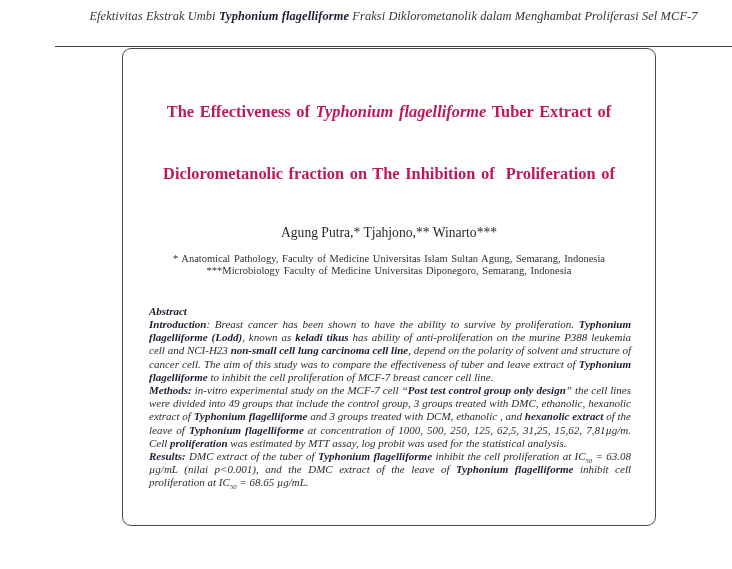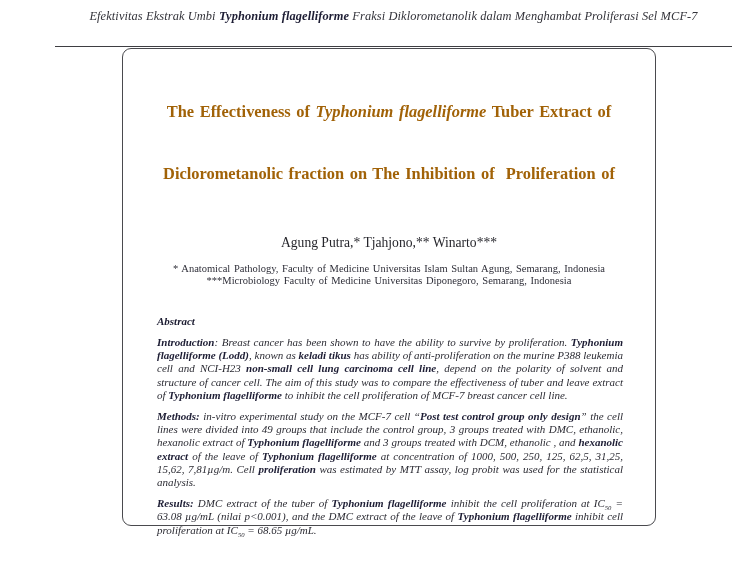--- a/index.html
+++ b/index.html
@@ -40,26 +40,26 @@
     border: 1.4px solid #4a4a4e;
     border-radius: 9px;
     background: #ffffff;
   }
   .title {
     margin-top: 12px;
     text-align: center;
     font-weight: bold;
     font-size: 16.4px;
     line-height: 20.5px;
-    color: #a16207;
+    color: #be185d;
     white-space: pre-wrap;
     word-spacing: 1.5px;
   }
   .authors {
-    margin-top: 10px;
+    margin-top: 0;
     text-align: center;
     font-size: 13.6px;
     color: #26262c;
   }
   .affiliations {
     margin-top: 12px;
     text-align: center;
     font-size: 10.5px;
     line-height: 12.4px;
     color: #2e2e38;
@@ -67,21 +67,21 @@
   }
   .abstract {
     margin: 27px 24px 0 26px;
     font-style: italic;
     font-size: 11px;
     line-height: 13.2px;
     text-align: justify;
     color: #2b2b33;
   }
   .abstract p {
-    margin: 8px;
+    margin: 0;
   }
   .abs-heading {
     font-weight: bold;
     color: #1d1d32;
   }
   .seg-b {
     font-weight: bold;
     color: #1d1d34;
   }
   .seg-i {

